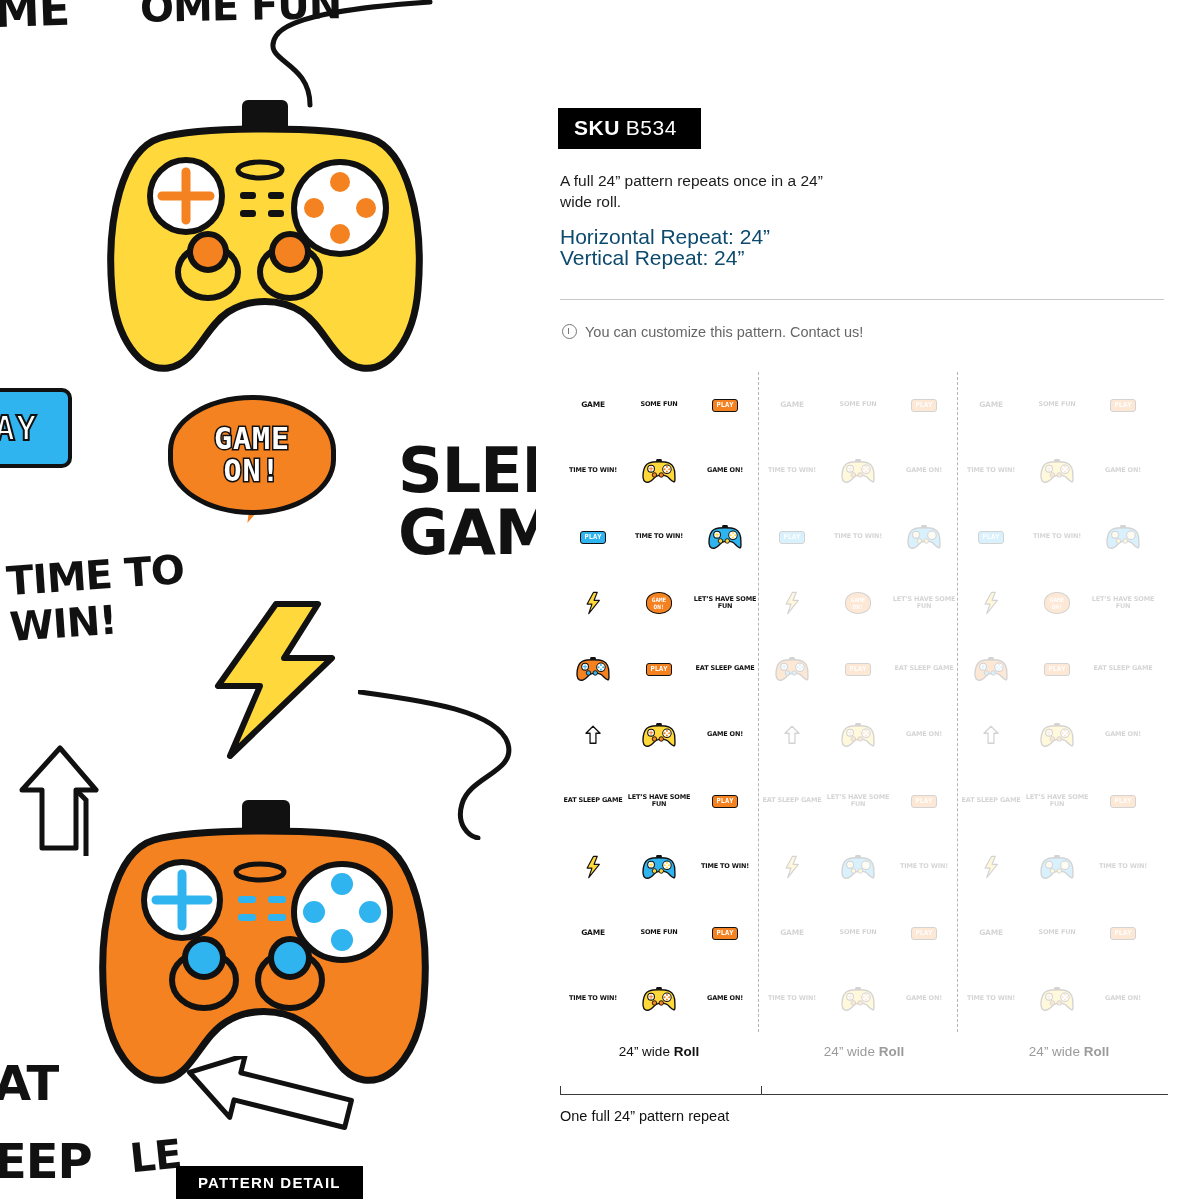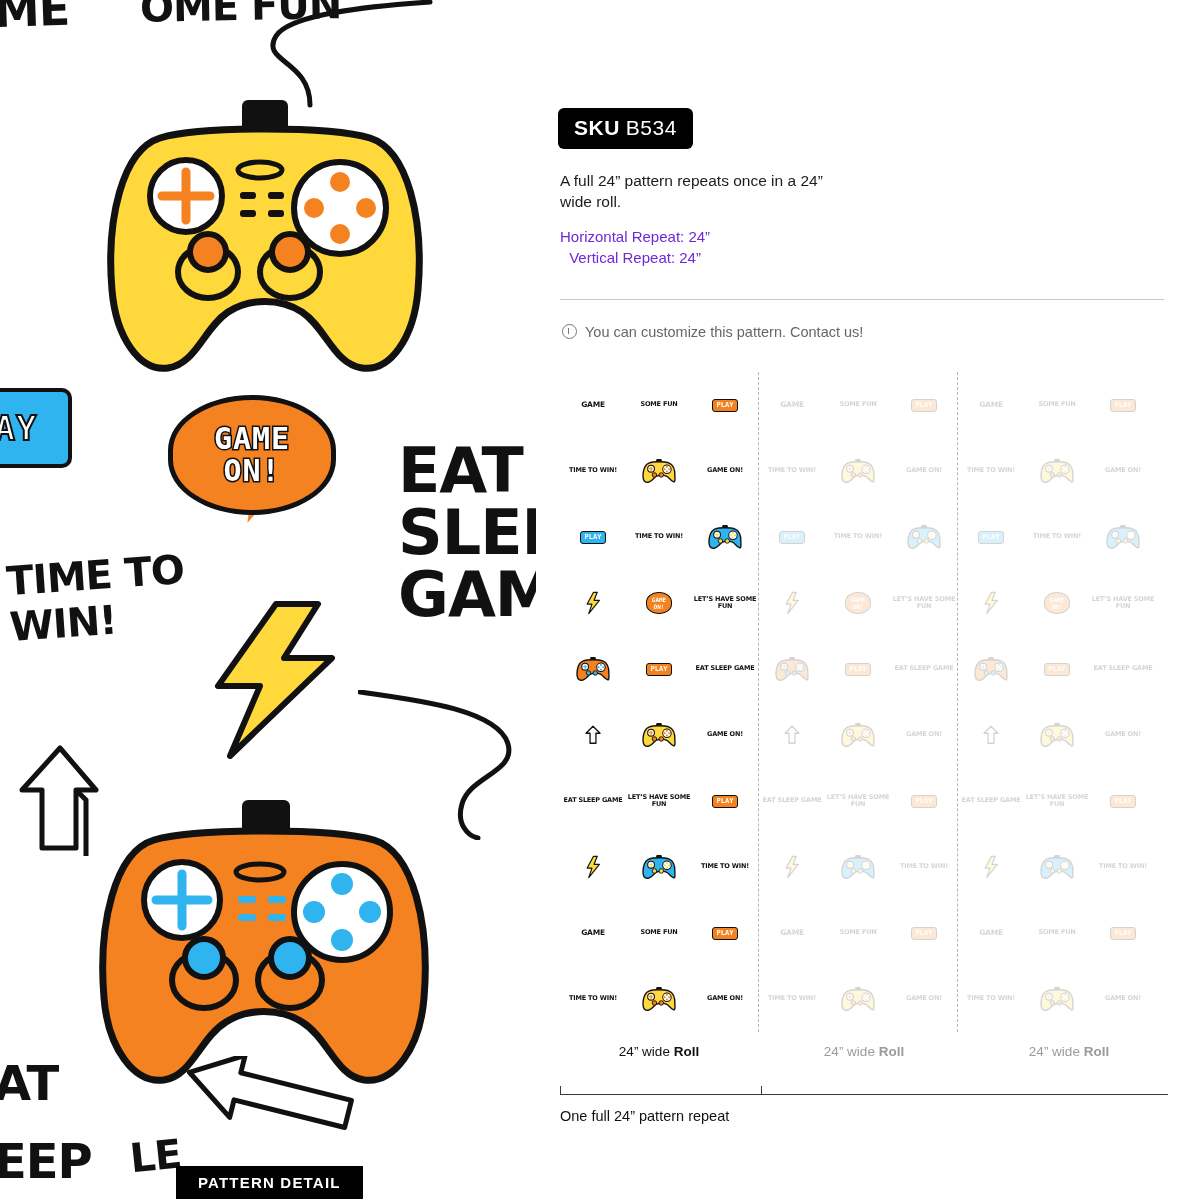--- a/index.html
+++ b/index.html
@@ -150,41 +150,39 @@
     position: absolute;
     left: 536px; top: 0;
     width: 664px; height: 1200px;
     background: #fff;
   }
 
   #sku-chip {
     position: absolute; left: 22px; top: 108px;
     background: #000;
     color: #fff;
-    padding: 8px 16px 9px 16px;
+    padding: 8px 24px 9px 16px;
     font-size: 21px;
     letter-spacing: 0.5px;
-    border-radius: 6px;
   }
   #sku-chip .sku-label { font-weight: bold; }
   #sku-chip .sku-value { font-weight: normal; margin-left: 6px; }
 
   #desc {
     position: absolute; left: 24px; top: 170px;
     width: 290px;
     font-size: 15.5px;
     line-height: 21px;
     color: #1c1c1c;
   }
   #repeats {
     position: absolute; left: 24px; top: 226px;
-    font-size: 15px;
+    font-size: 21px;
     line-height: 21px;
-    color: #6d28d9;
-    text-align: center;
+    color: #0c4a6e;
   }
 
   
   #brand {
     position: absolute; right: 22px; top: 168px;
     font-family: "Liberation Sans", sans-serif;
     font-size: 33px;
     letter-spacing: 5px;
     color: #111;
   }
@@ -359,21 +357,20 @@
     <span>AY</span>
   </div>
 
   <div id="bubble-tail"></div>
   <div id="bubble">
     <div class="b1">GAME</div>
     <div class="b2">ON!</div>
   </div>
 
   <div id="eat-block" class="bold-txt">
-    <div>EAT</div>
     <div>SLEE</div>
     <div>GAM</div>
   </div>
 
   <div id="time-to-win" class="bold-txt">
     <div>TIME TO</div>
     <div>WIN!</div>
   </div>
 
   <svg id="bolt" width="150" height="160" viewBox="0 0 150 160">

